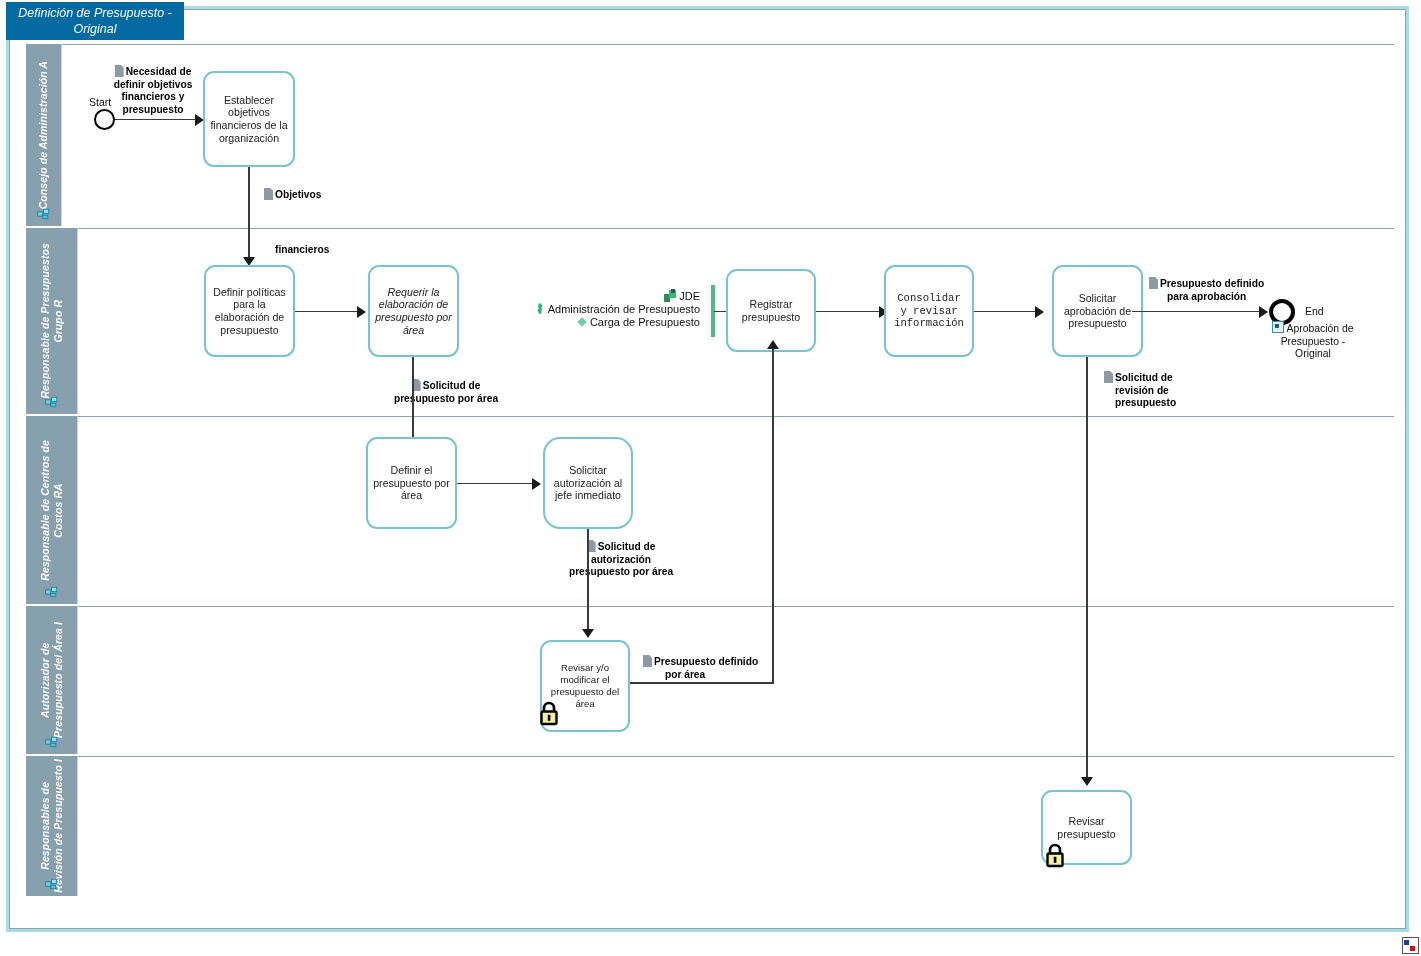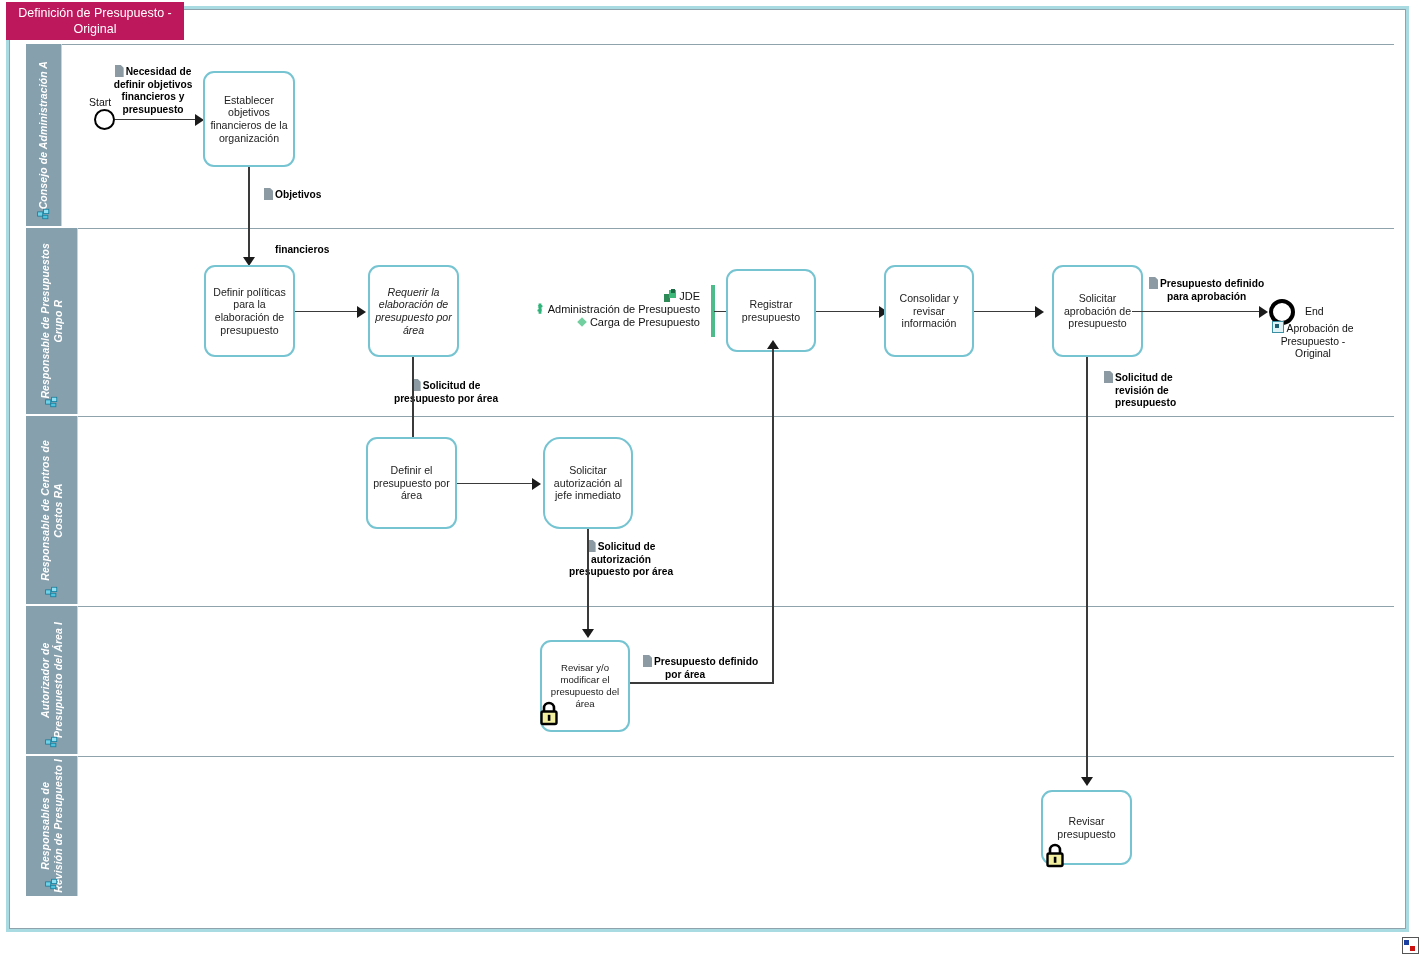--- a/index.html
+++ b/index.html
@@ -5,23 +5,23 @@
 <style>
   html,body{margin:0;padding:0;background:#ffffff;}
   body{font-family:"Liberation Sans", sans-serif;}
   #canvas{position:relative;width:1421px;height:956px;overflow:hidden;background:#ffffff;}
 
   
   .pool-frame{position:absolute;left:6px;top:6px;width:1403px;height:926px;border:3px solid #a9dbe2;background:#ffffff;box-sizing:border-box;}
   .pool-inner{position:absolute;left:9px;top:9px;width:1397px;height:920px;border:1px solid #8fa3ad;box-sizing:border-box;background:#fff;}
 
   
-  .pool-title{position:absolute;left:6px;top:2px;width:178px;height:38px;background:#be185d;color:#ffffff;
+  .pool-title{position:absolute;left:6px;top:2px;width:178px;height:38px;background:#0369a1;color:#ffffff;
       font-size:12.5px;line-height:16px;text-align:center;display:flex;align-items:center;justify-content:center;
-      box-sizing:border-box;padding:2px 4px;z-index:14;}
+      box-sizing:border-box;padding:2px 4px;z-index:14;font-style:italic;}
 
   
   .lane{position:absolute;left:26px;box-sizing:border-box;}
   .lane-head{position:absolute;left:0;top:0;height:100%;background:#87a0ad;box-sizing:border-box;
       border-right:1px solid #c8d4da;}
   .lane-label{position:absolute;left:0;top:0;width:100%;height:100%;display:flex;align-items:center;justify-content:center;}
   .lane-label span{display:block;writing-mode:vertical-rl;transform:rotate(180deg);
       color:#ffffff;font-style:italic;font-weight:bold;font-size:10.5px;line-height:13px;
       text-align:center;letter-spacing:0.1px;white-space:pre-line;}
   .lane-body{position:absolute;top:0;height:100%;right:0;background:#ffffff;
@@ -245,21 +245,21 @@
   <div class="linkbar" style="left:711px;top:285px;width:3.5px;height:52px;"></div>
   <div class="ln h" style="left:714px;top:310.5px;width:12px;"></div>
 
   <div class="task" style="left:726px;top:269px;width:90px;height:83px;">
     <span>Registrar presupuesto</span>
   </div>
 
   <div class="ln h" style="left:816px;top:310.5px;width:68px;"></div>
   <div class="arr r" style="left:879px;top:305.5px;"></div>
 
-  <div class="task" style="left:884px;top:265px;width:90px;height:92px;">
+  <div class="task" style="left:884px;top:265px;width:90px;height:92px;font-family:Liberation Mono, monospace;">
     <span>Consolidar y revisar información</span>
   </div>
 
   <div class="ln h" style="left:974px;top:310.5px;width:66px;"></div>
   <div class="arr r" style="left:1035px;top:305.5px;"></div>
 
   <div class="task" style="left:1041px;top:265px;width:91px;height:92px;margin-left:11px;">
     <span>Solicitar aprobación de presupuesto</span>
   </div>
 

